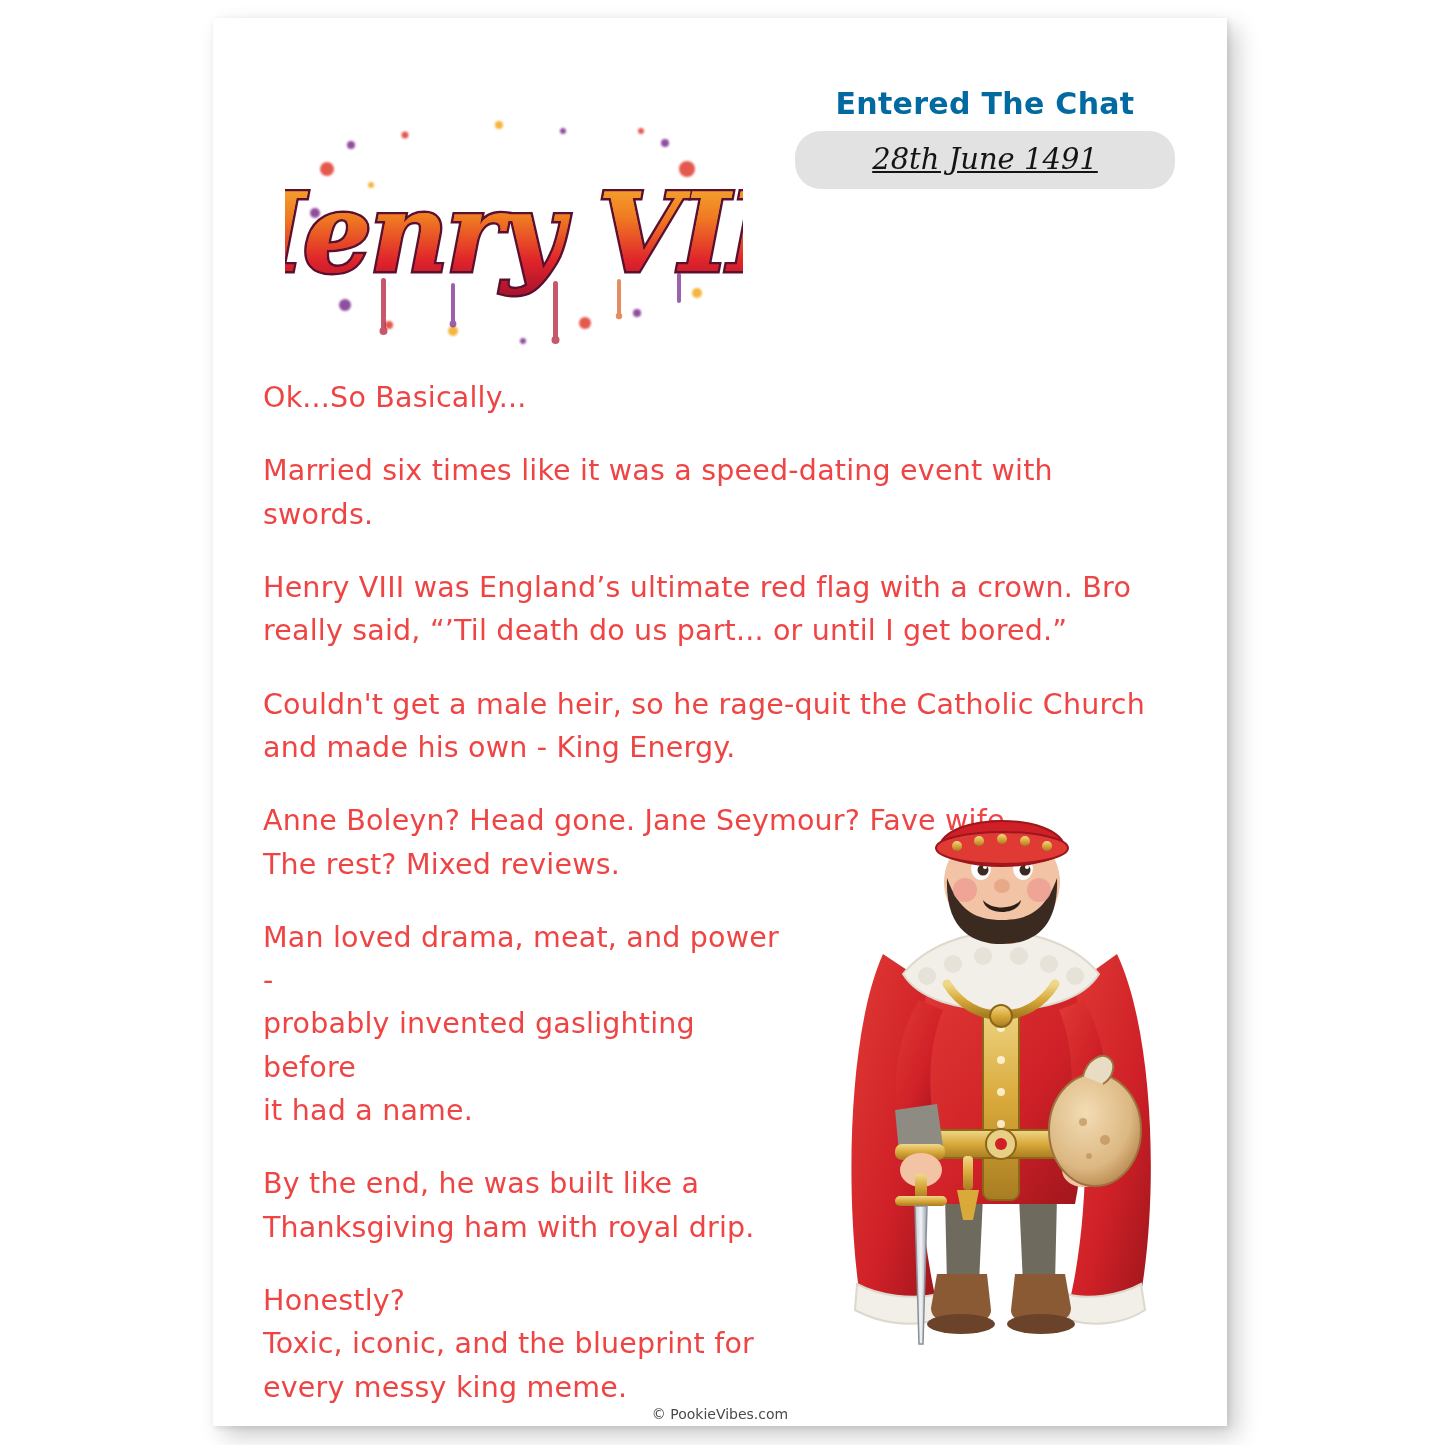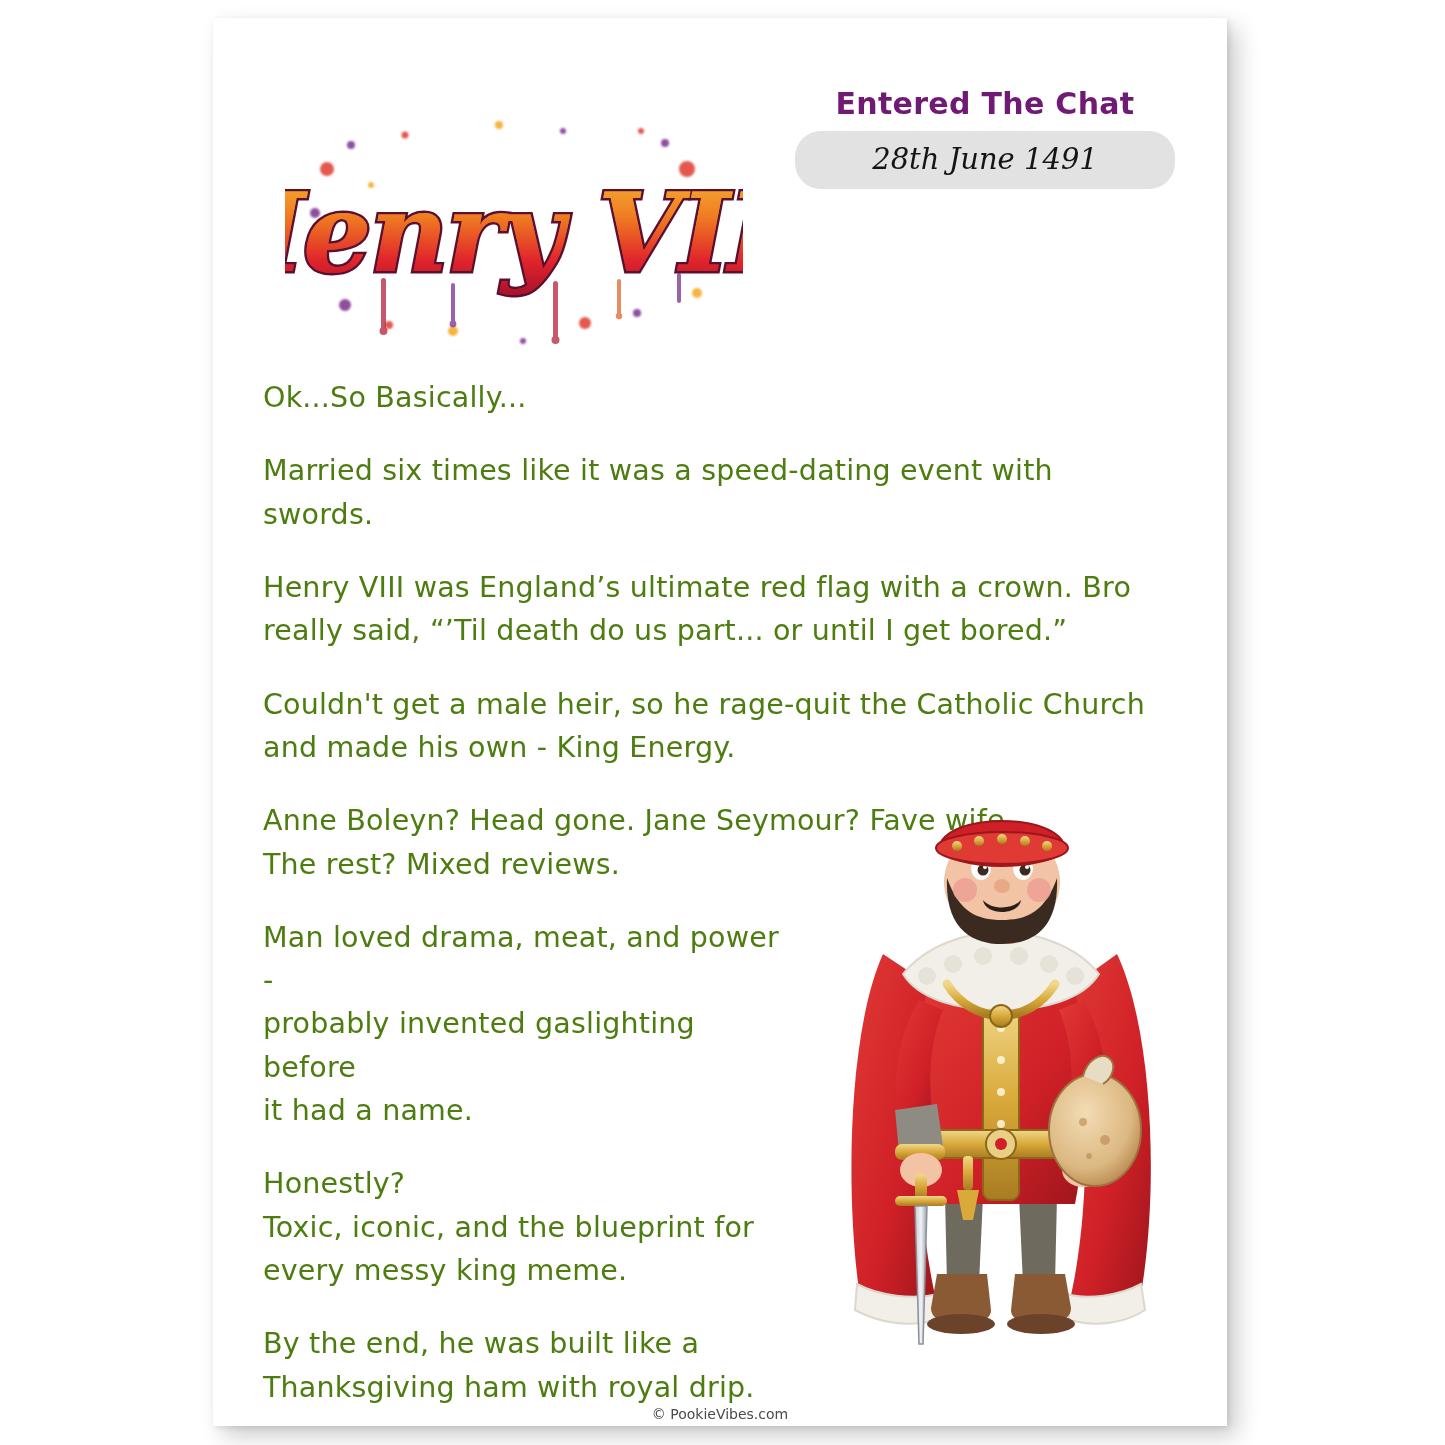--- a/index.html
+++ b/index.html
@@ -62,48 +62,49 @@
     position: absolute;
     right: 52px;
     top: 68px;
     width: 380px;
     text-align: center;
   }
   .meta-label {
     font-family: "DejaVu Sans", sans-serif;
     font-weight: bold;
     font-size: 30px;
-    color: #701a75;
+    color: #0369a1;
     letter-spacing: 0.3px;
     margin: 0 0 10px 0;
   }
   .meta-pill {
     background: #e2e2e2;
     border-radius: 26px;
     padding: 11px 18px 13px 18px;
     font-family: "DejaVu Serif", serif;
     font-style: italic;
     font-size: 29px;
     color: #141414;
     margin-bottom: 26px;
+    text-decoration: underline;
   }
   .meta-label.second { margin-top: 4px; }
 
   
   .body-copy {
     position: absolute;
     left: 50px;
     top: 358px;
     width: 930px;
   }
   .para {
     font-family: "DejaVu Sans", sans-serif;
     font-size: 28.5px;
     line-height: 1.52;
-    color: #4d7c0f;
+    color: #ef4444;
     margin: 0 0 30px 0;
     letter-spacing: 0.2px;
     white-space: pre-line;
   }
   .para.narrow { width: 520px; margin-top: 21px; }
   .para.wide   { width: 900px; }
 
   
   .king {
     position: absolute;
@@ -199,25 +200,25 @@
       <div class="body-copy">
         <p class="para wide">Ok...So Basically...</p>
         <p class="para wide">Married six times like it was a speed-dating event with swords.</p>
         <p class="para wide">Henry VIII was England’s ultimate red flag with a crown. Bro really said, “’Til death do us part... or until I get bored.”</p>
         <p class="para wide">Couldn't get a male heir, so he rage-quit the Catholic Church and made his own - King Energy.</p>
         <p class="para wide">Anne Boleyn? Head gone. Jane Seymour? Fave wife.
 The rest? Mixed reviews.</p>
         <p class="para narrow">Man loved drama, meat, and power -
 probably invented gaslighting before
 it had a name.</p>
+        <p class="para narrow">By the end, he was built like a
+Thanksgiving ham with royal drip.</p>
         <p class="para narrow">Honestly?
 Toxic, iconic, and the blueprint for
 every messy king meme.</p>
-        <p class="para narrow">By the end, he was built like a
-Thanksgiving ham with royal drip.</p>
 
       </div>
 
       <div class="king">
         <svg width="420" height="580" viewBox="0 0 420 580" xmlns="http://www.w3.org/2000/svg" aria-hidden="true">
           <defs>
             <linearGradient id="robeG" x1="0" y1="0" x2="1" y2="1">
               <stop offset="0%" stop-color="#e03a35"></stop>
               <stop offset="60%" stop-color="#cf2027"></stop>
               <stop offset="100%" stop-color="#9d161c"></stop>

